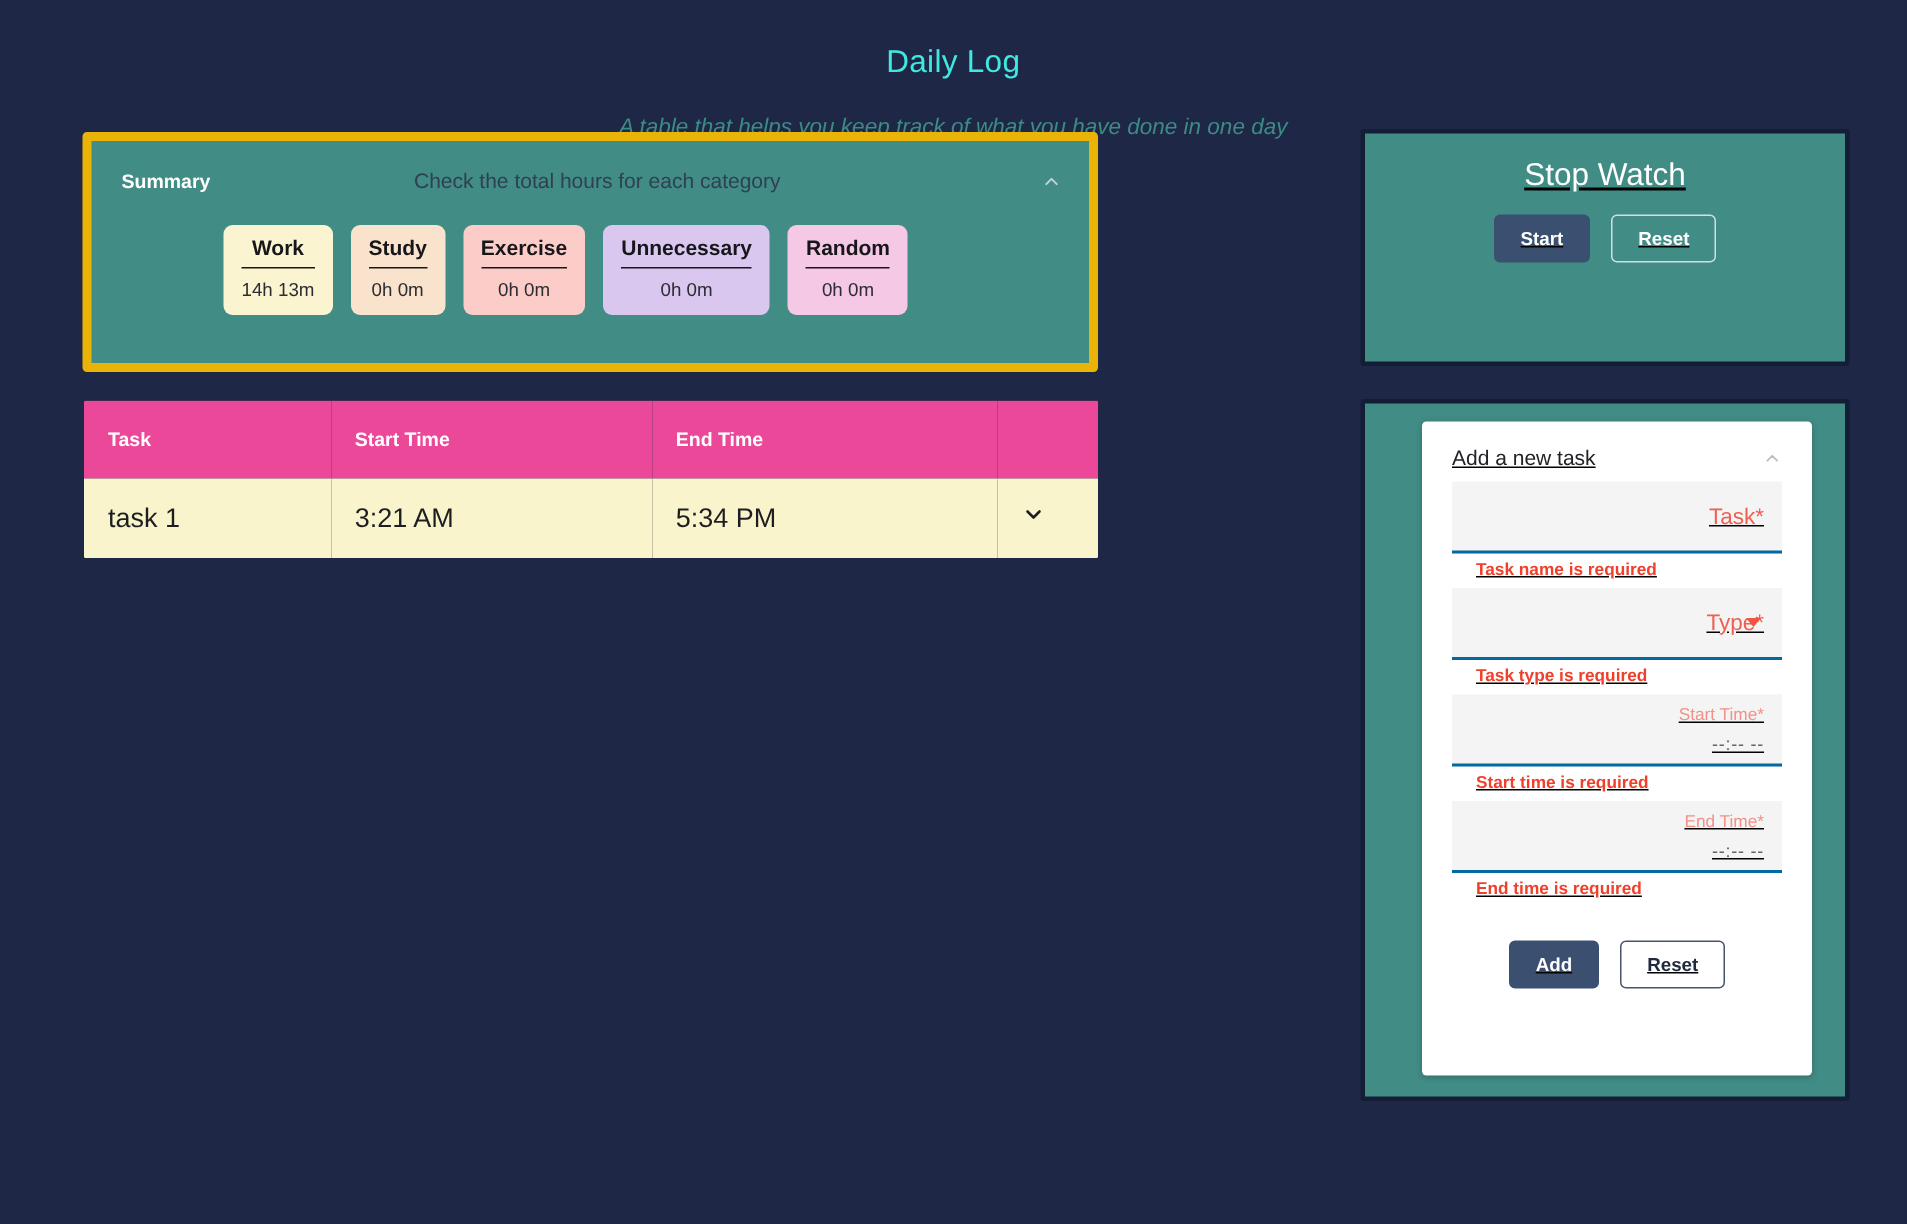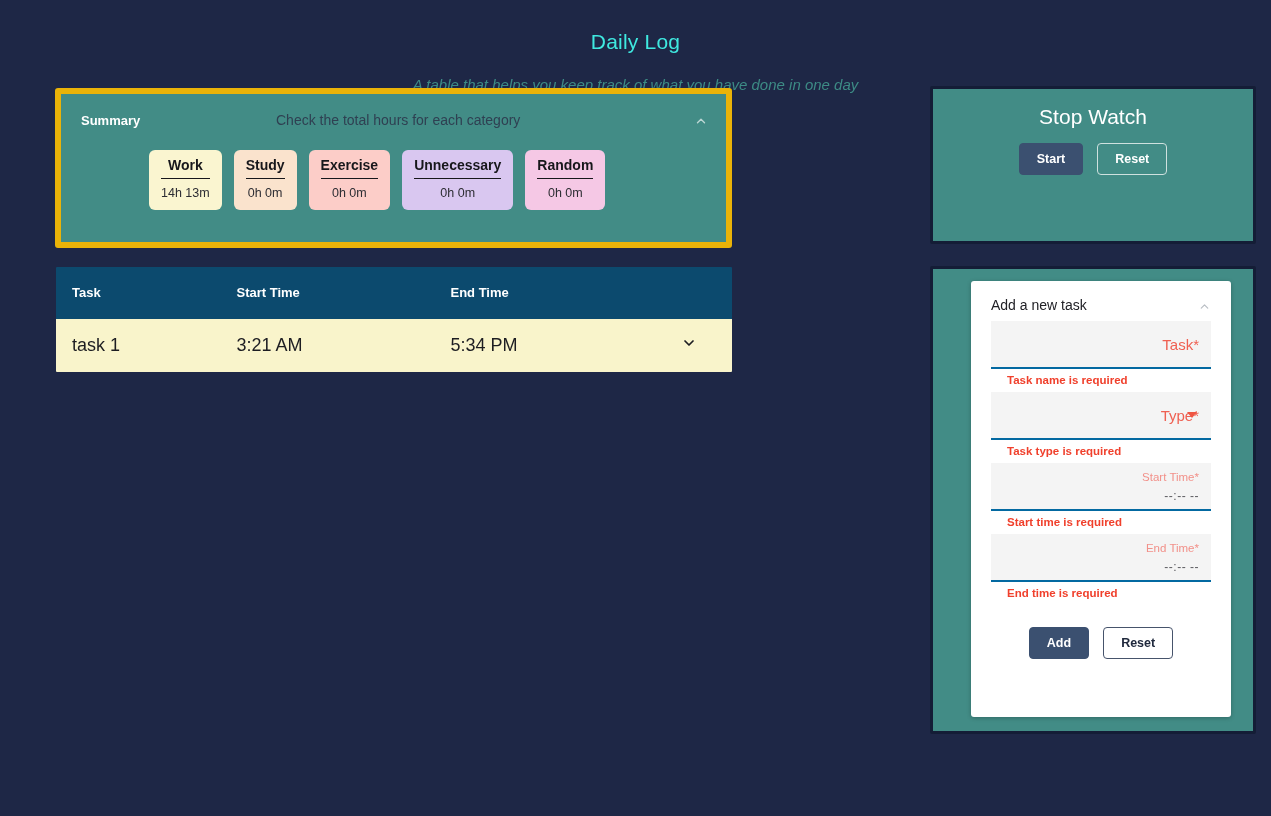--- a/index.html
+++ b/index.html
@@ -31,22 +31,23 @@
   }
 
   
   .left-col {
     position: absolute;
     left: 55px; top: 88px;
     width: 677px;
   }
   .right-col {
     position: absolute;
-    left: 930px; top: 86px;
+    left: 907px; top: 86px;
     width: 326px;
+    text-decoration: underline;
   }
 
   
   .summary-card {
     background: #428c86;
     border: 6px solid #eab308;
     border-radius: 3px;
     width: 677px;
     height: 160px;
     position: relative;
@@ -107,21 +108,21 @@
   
   .task-table {
     margin-top: 18px;
     width: 677px;
     border-collapse: collapse;
     border: 1px solid #141d36;
     border-radius: 2px;
     overflow: hidden;
     table-layout: fixed;
   }
-  .task-table thead tr { background: #0c4a6e; height: 52px; }
+  .task-table thead tr { background: #ec4899; height: 52px; }
   .task-table th {
     color: #ffffff;
     font-size: 13px;
     font-weight: bold;
     text-align: left;
     padding: 0 0 0 16px;
   }
   .task-table tbody tr { background: #f9f4cb; height: 54px; }
   .task-table td {
     color: #1d1d22;

